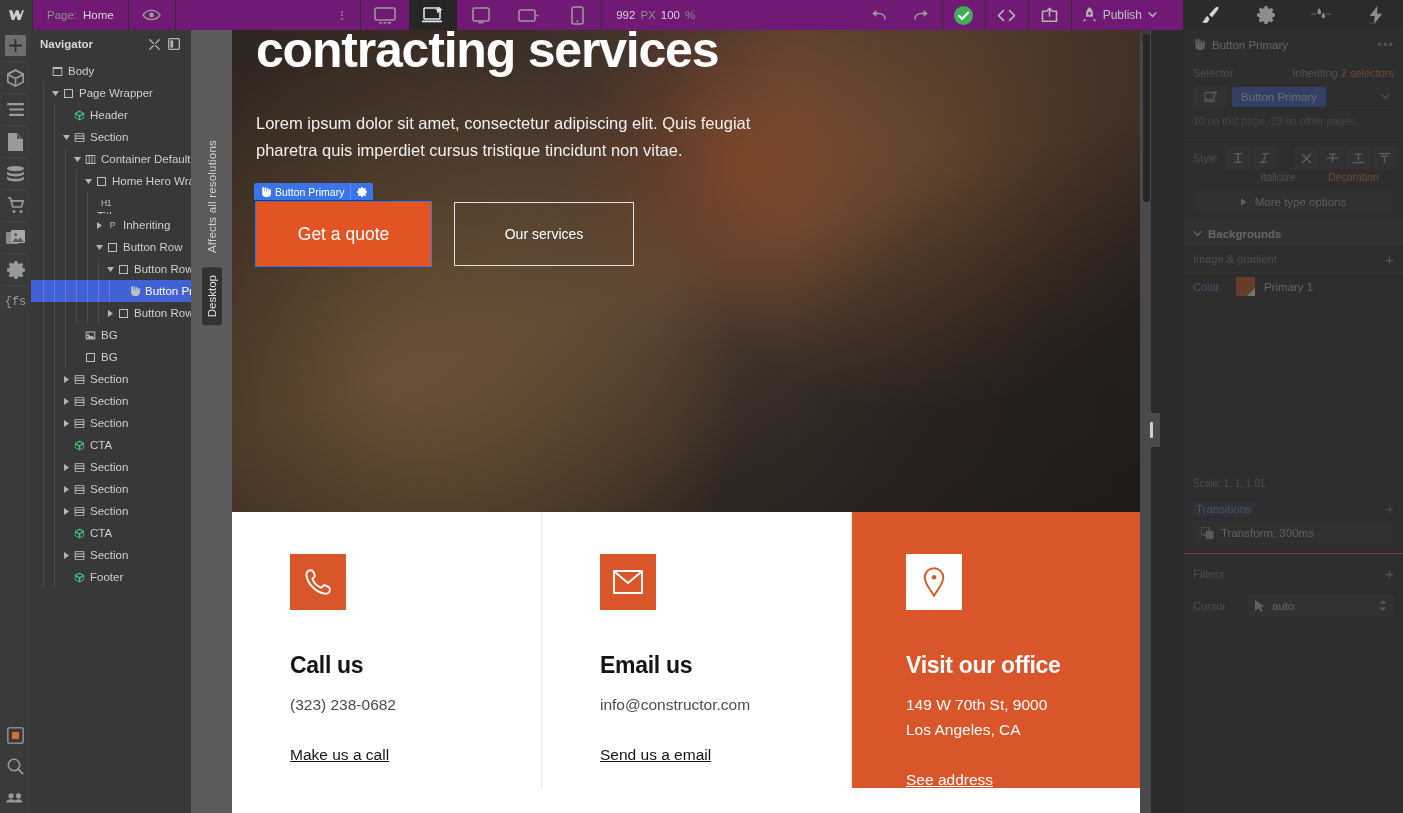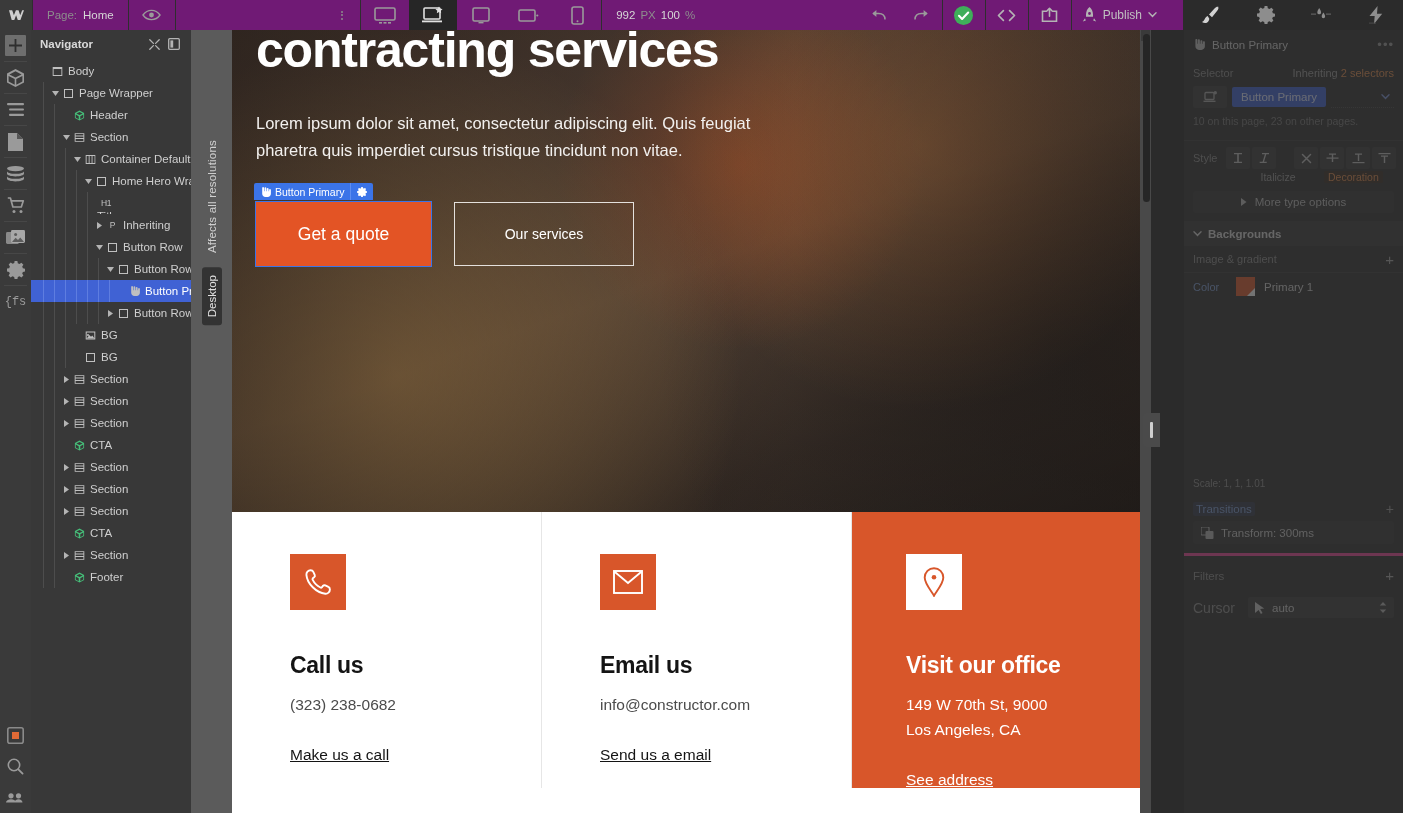--- a/index.html
+++ b/index.html
@@ -152,23 +152,23 @@
   .sw:after { content:""; position:absolute; right:0; bottom:0; border-style:solid; border-width:0 0 8px 8px;
     border-color:transparent transparent #fff transparent; }
   .colorrow .nm { color:#cfcfcf; font-size:11.5px; }
   .belowrow { color:#8d8d8d; font-size:10px; padding:6px 9px; }
   .trans-head { display:flex; align-items:center; justify-content:space-between; padding:6px 9px 4px; }
   .trans-head .t { color:#7e9fd8; font-size:11.5px; background:#32384a; padding:1px 3px; border-radius:2px; }
   .trans-head .p { color:#9a9a9a; font-size:14px; }
   .tchip { margin:0 9px; height:23px; background:#353535; border-radius:2px; display:flex; align-items:center;
     gap:7px; padding:0 8px; color:#c8c8c8; font-size:11.5px; }
   .filters { display:flex; align-items:center; justify-content:space-between; padding:11px 9px 9px;
-    color:#8d8d8d; font-size:11.5px; border-top:3px solid #ec4899; margin-top:9px; }
+    color:#8d8d8d; font-size:11.5px; border-top:1px solid #ec4899; margin-top:9px; }
   .cursor { display:flex; align-items:center; gap:9px; padding:4px 9px; }
-  .cursor .lb { color:#8d8d8d; font-size:14px; width:46px; }
+  .cursor .lb { color:#8d8d8d; font-size:11px; width:46px; }
   .cursor .fld { flex:1; height:21px; background:#3d3d3d; border-radius:2px; display:flex; align-items:center;
     gap:7px; padding:0 7px; color:#cfcfcf; font-size:11.5px; }
   .cursor .fld .sp { flex:1; }
 
   svg { display:block; }
 </style>
 </head>
 <body>
 
 <div class="app">

